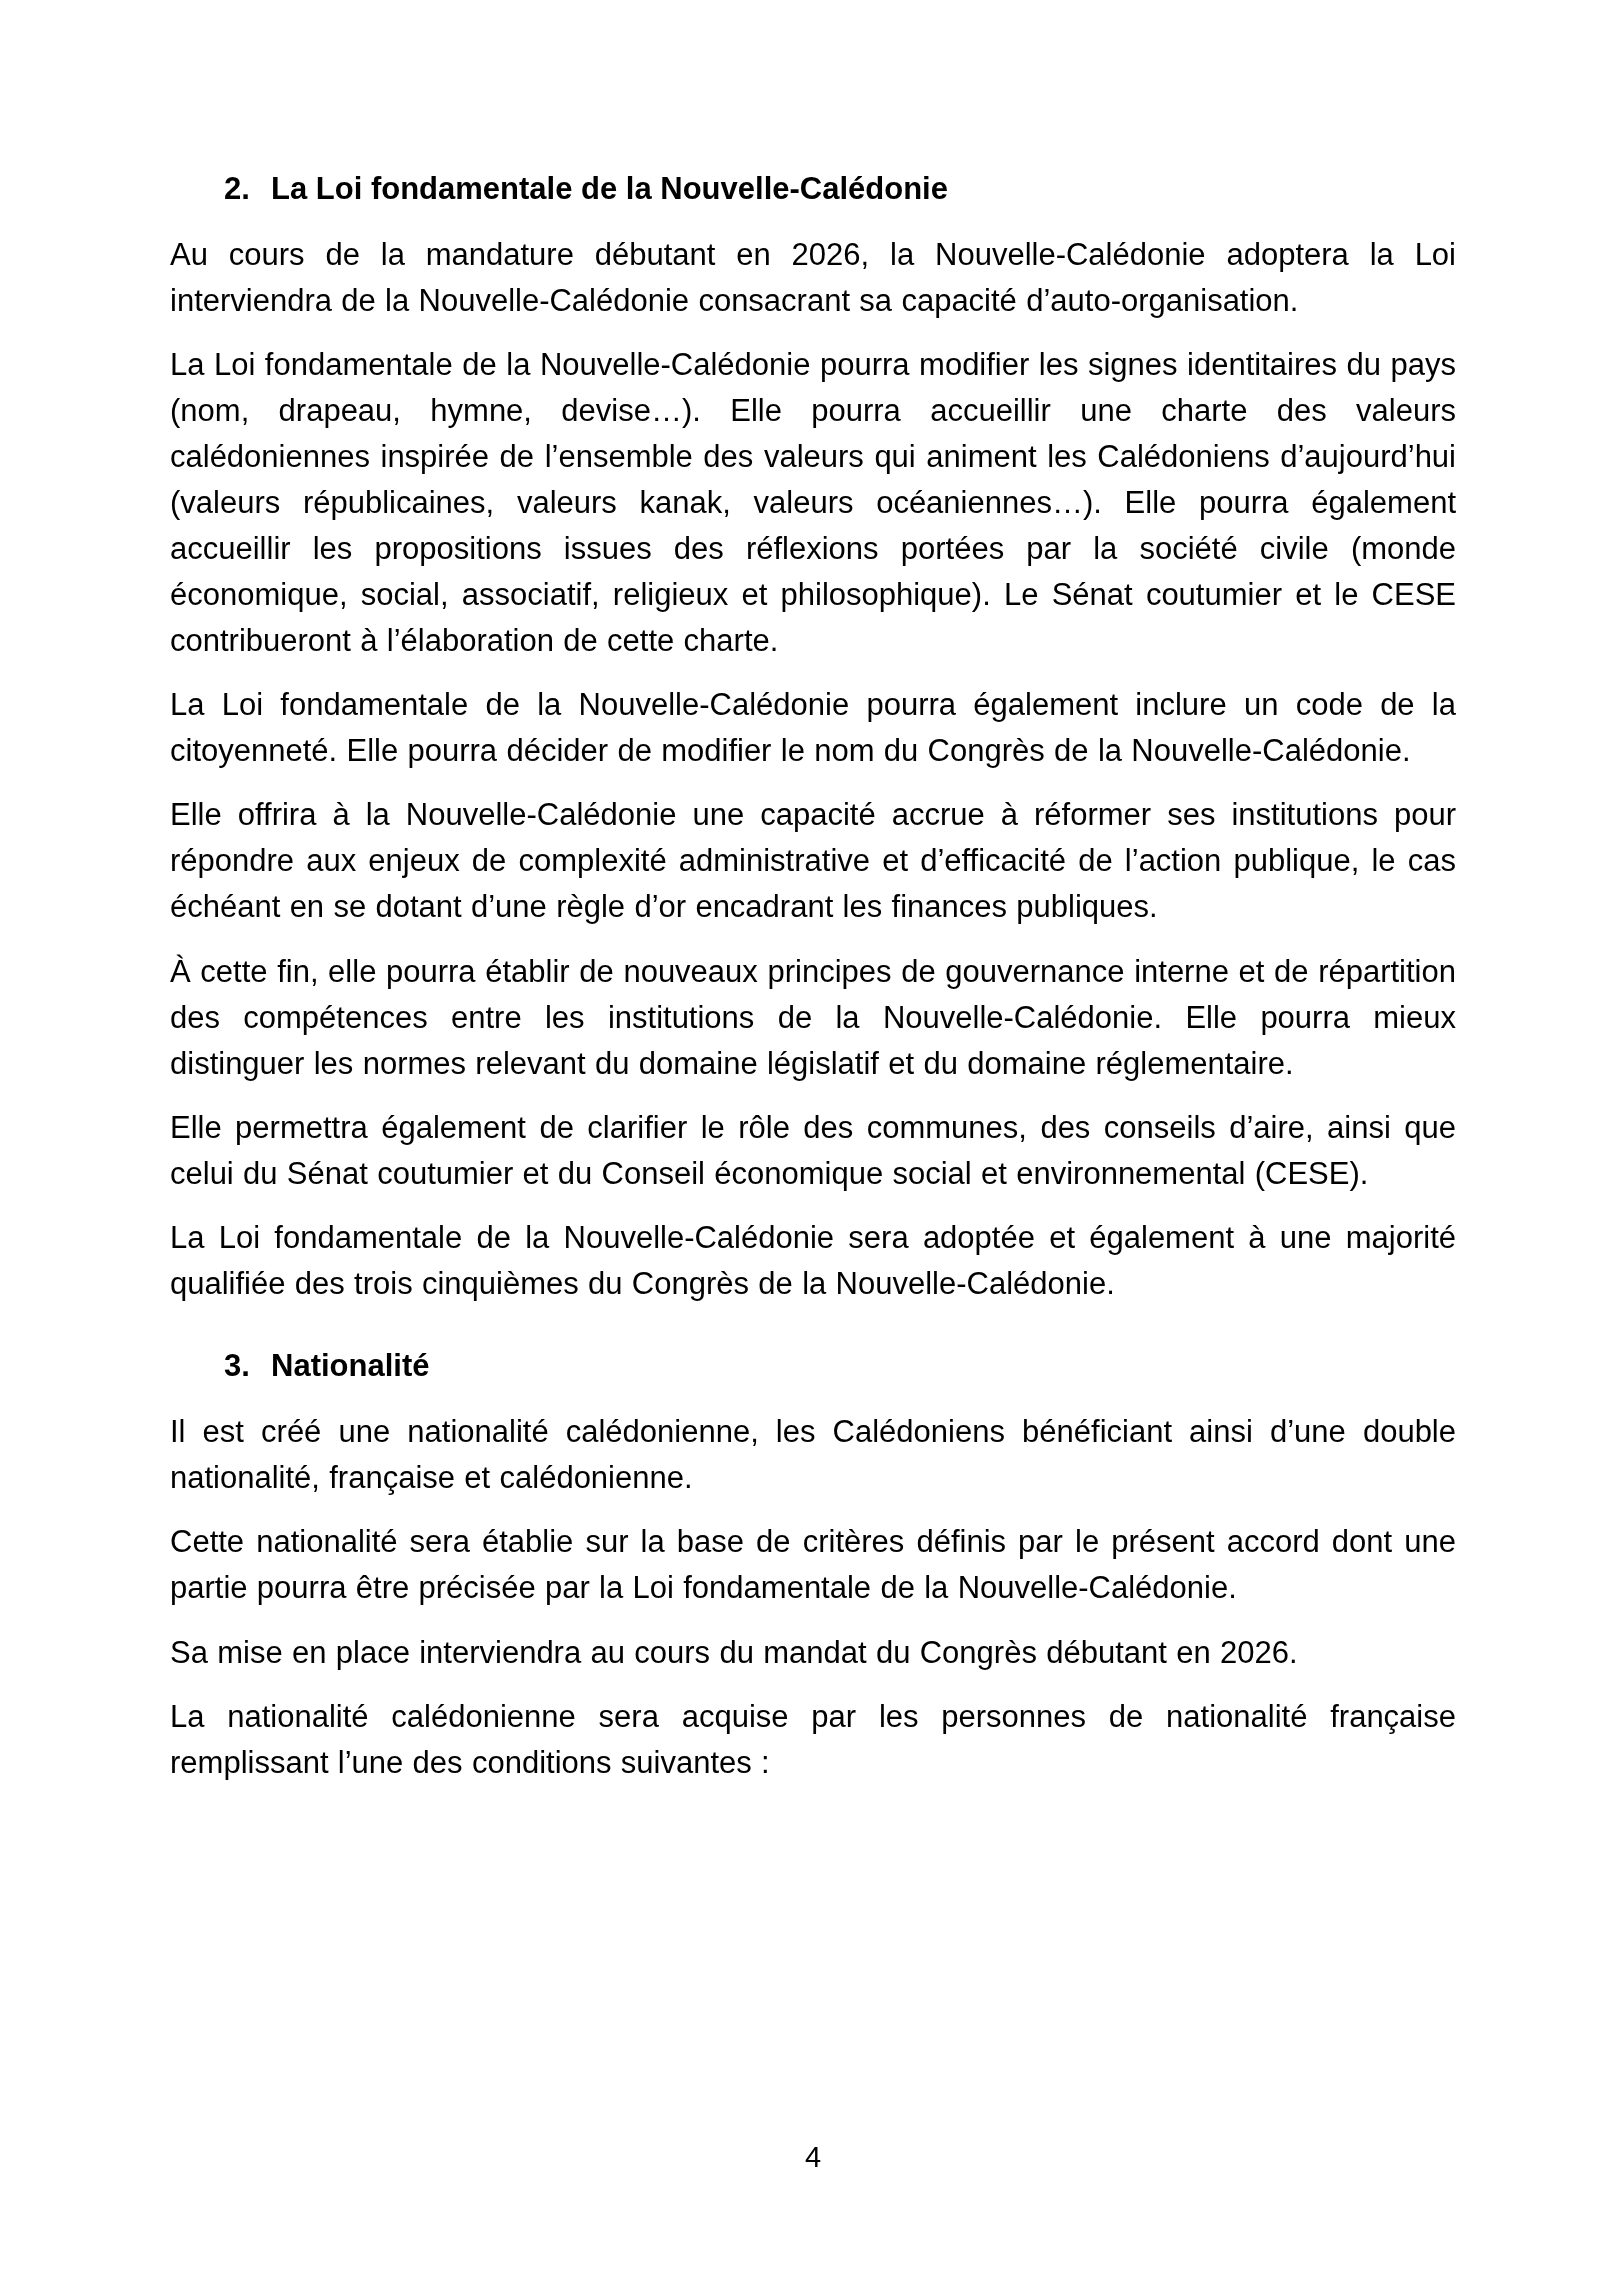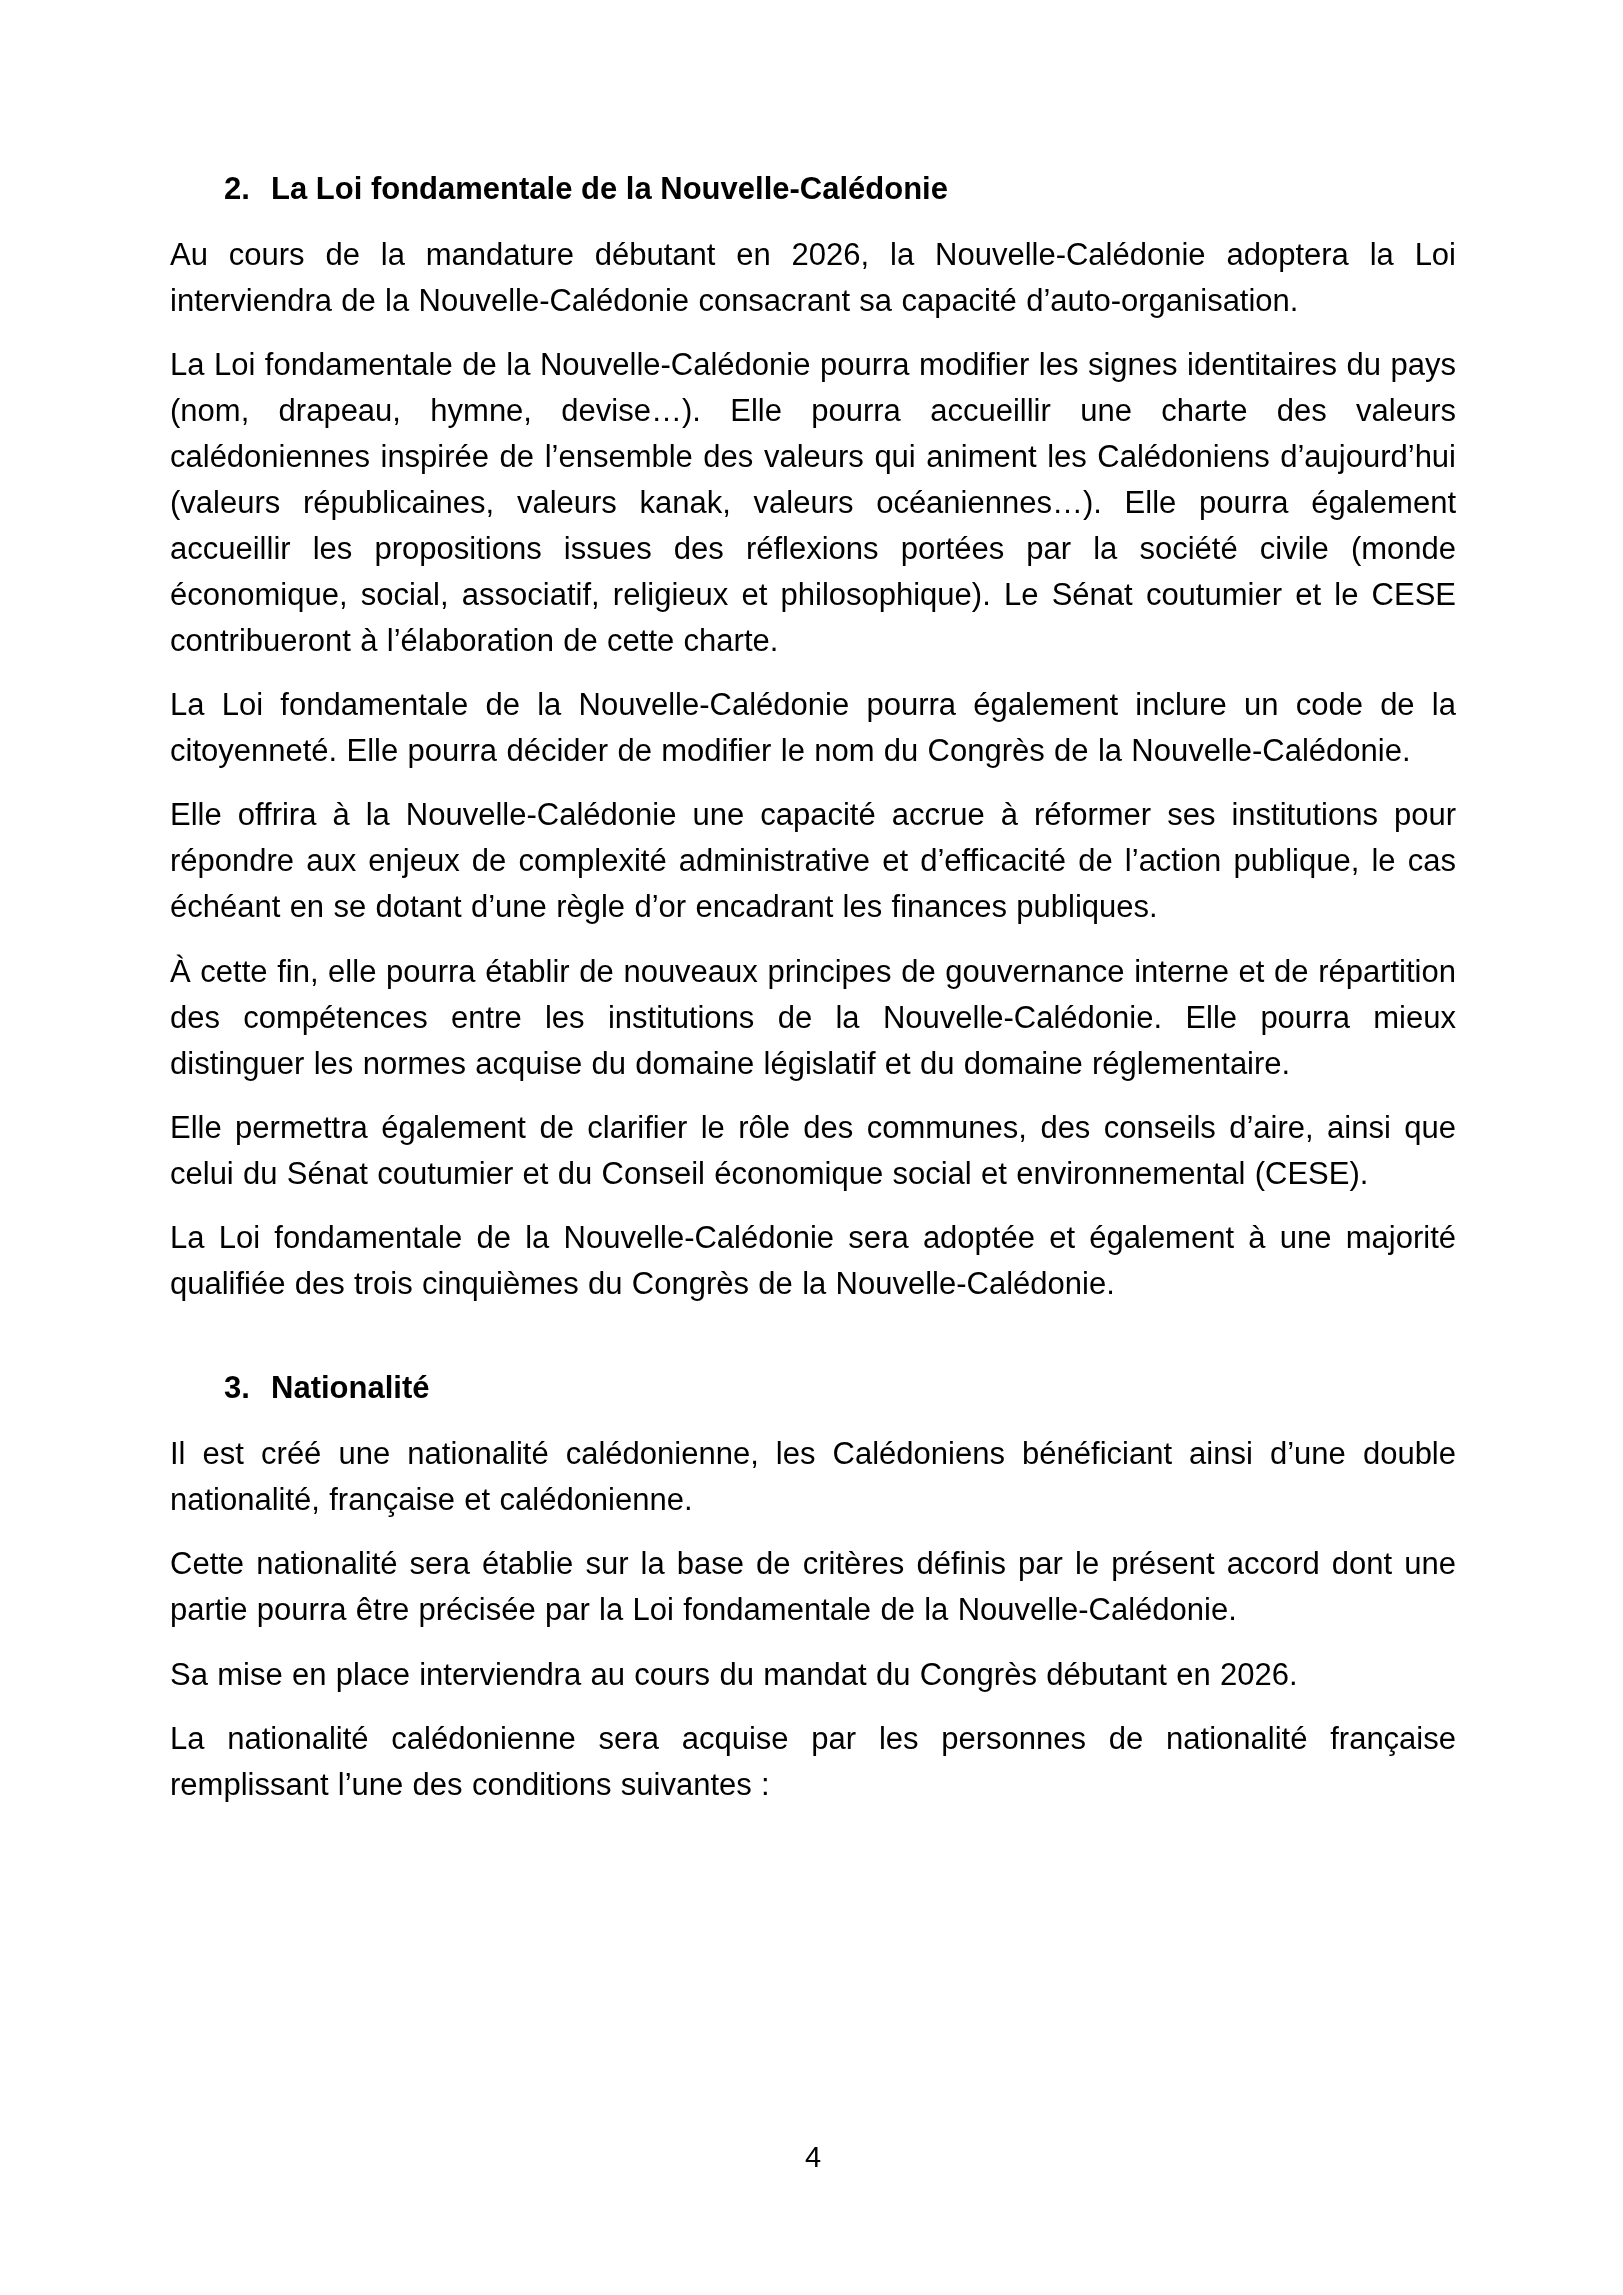--- a/index.html
+++ b/index.html
@@ -33,21 +33,21 @@
     margin-bottom: 19.6px;
     text-align: left;
   }
 
   .heading .num {
     display: inline-block;
     min-width: 47px;
   }
 
   .heading--spaced {
-    margin-top: 58px;
+    margin-top: 36px;
   }
 
   p.body {
     font-size: 31px;
     line-height: 46px;
     text-align: justify;
     margin: 0 0 18.3px 0;
     word-spacing: 0.7px;
   }
 
@@ -68,21 +68,21 @@
   <div class="content">
 
     <section>
       <div class="heading">
         <span class="num">2.</span><span class="title">La Loi fondamentale de la Nouvelle-Calédonie</span>
       </div>
       <p class="body">Au cours de la mandature débutant en 2026, la Nouvelle-Calédonie adoptera la Loi interviendra de la Nouvelle-Calédonie consacrant sa capacité d’auto-organisation.</p>
       <p class="body">La Loi fondamentale de la Nouvelle-Calédonie pourra modifier les signes identitaires du pays (nom, drapeau, hymne, devise…). Elle pourra accueillir une charte des valeurs calédoniennes inspirée de l’ensemble des valeurs qui animent les Calédoniens d’aujourd’hui (valeurs républicaines, valeurs kanak, valeurs océaniennes…). Elle pourra également accueillir les propositions issues des réflexions portées par la société civile (monde économique, social, associatif, religieux et philosophique). Le Sénat coutumier et le CESE contribueront à l’élaboration de cette charte.</p>
       <p class="body">La Loi fondamentale de la Nouvelle-Calédonie pourra également inclure un code de la citoyenneté. Elle pourra décider de modifier le nom du Congrès de la Nouvelle-Calédonie.</p>
       <p class="body">Elle offrira à la Nouvelle-Calédonie une capacité accrue à réformer ses institutions pour répondre aux enjeux de complexité administrative et d’efficacité de l’action publique, le cas échéant en se dotant d’une règle d’or encadrant les finances publiques.</p>
-      <p class="body">À cette fin, elle pourra établir de nouveaux principes de gouvernance interne et de répartition des compétences entre les institutions de la Nouvelle-Calédonie. Elle pourra mieux distinguer les normes acquise du domaine législatif et du domaine réglementaire.</p>
+      <p class="body">À cette fin, elle pourra établir de nouveaux principes de gouvernance interne et de répartition des compétences entre les institutions de la Nouvelle-Calédonie. Elle pourra mieux distinguer les normes relevant du domaine législatif et du domaine réglementaire.</p>
       <p class="body">Elle permettra également de clarifier le rôle des communes, des conseils d’aire, ainsi que celui du Sénat coutumier et du Conseil économique social et environnemental (CESE).</p>
       <p class="body">La Loi fondamentale de la Nouvelle-Calédonie sera adoptée et également à une majorité qualifiée des trois cinquièmes du Congrès de la Nouvelle-Calédonie.</p>
     </section>
 
     <section>
       <div class="heading heading--spaced">
         <span class="num">3.</span><span class="title">Nationalité</span>
       </div>
       <p class="body">Il est créé une nationalité calédonienne, les Calédoniens bénéficiant ainsi d’une double nationalité, française et calédonienne.</p>
       <p class="body">Cette nationalité sera établie sur la base de critères définis par le présent accord dont une partie pourra être précisée par la Loi fondamentale de la Nouvelle-Calédonie.</p>

